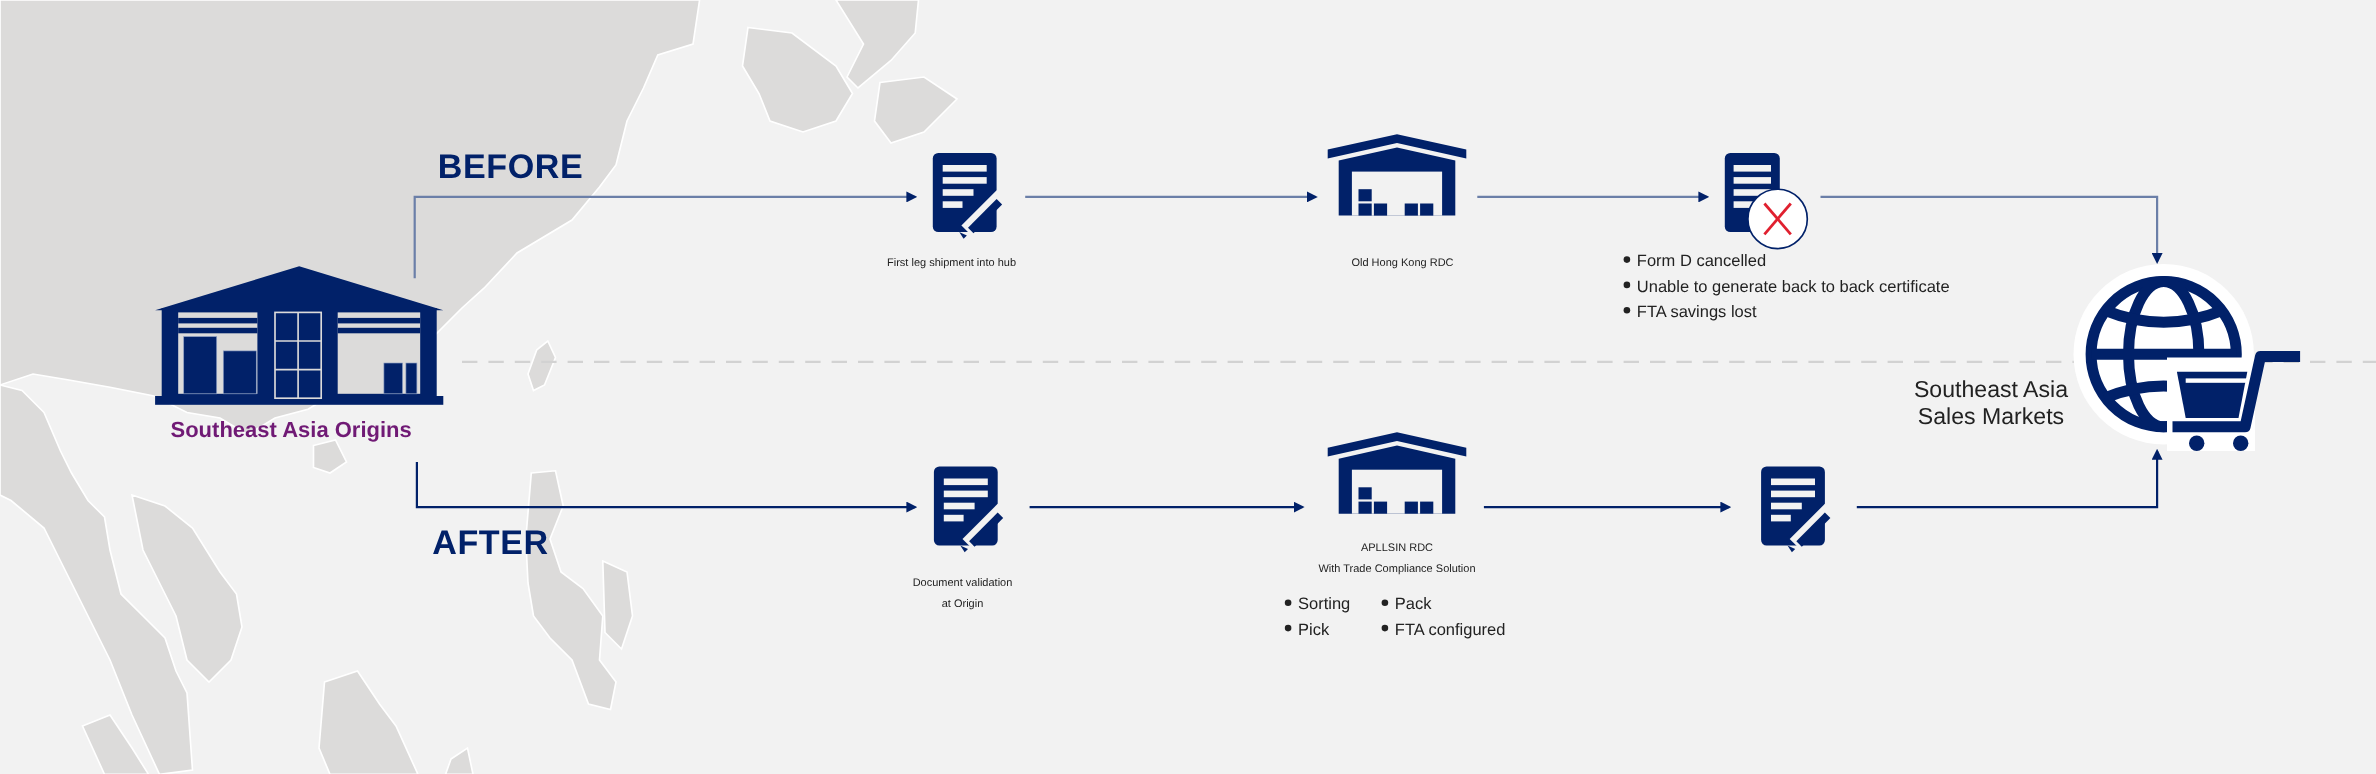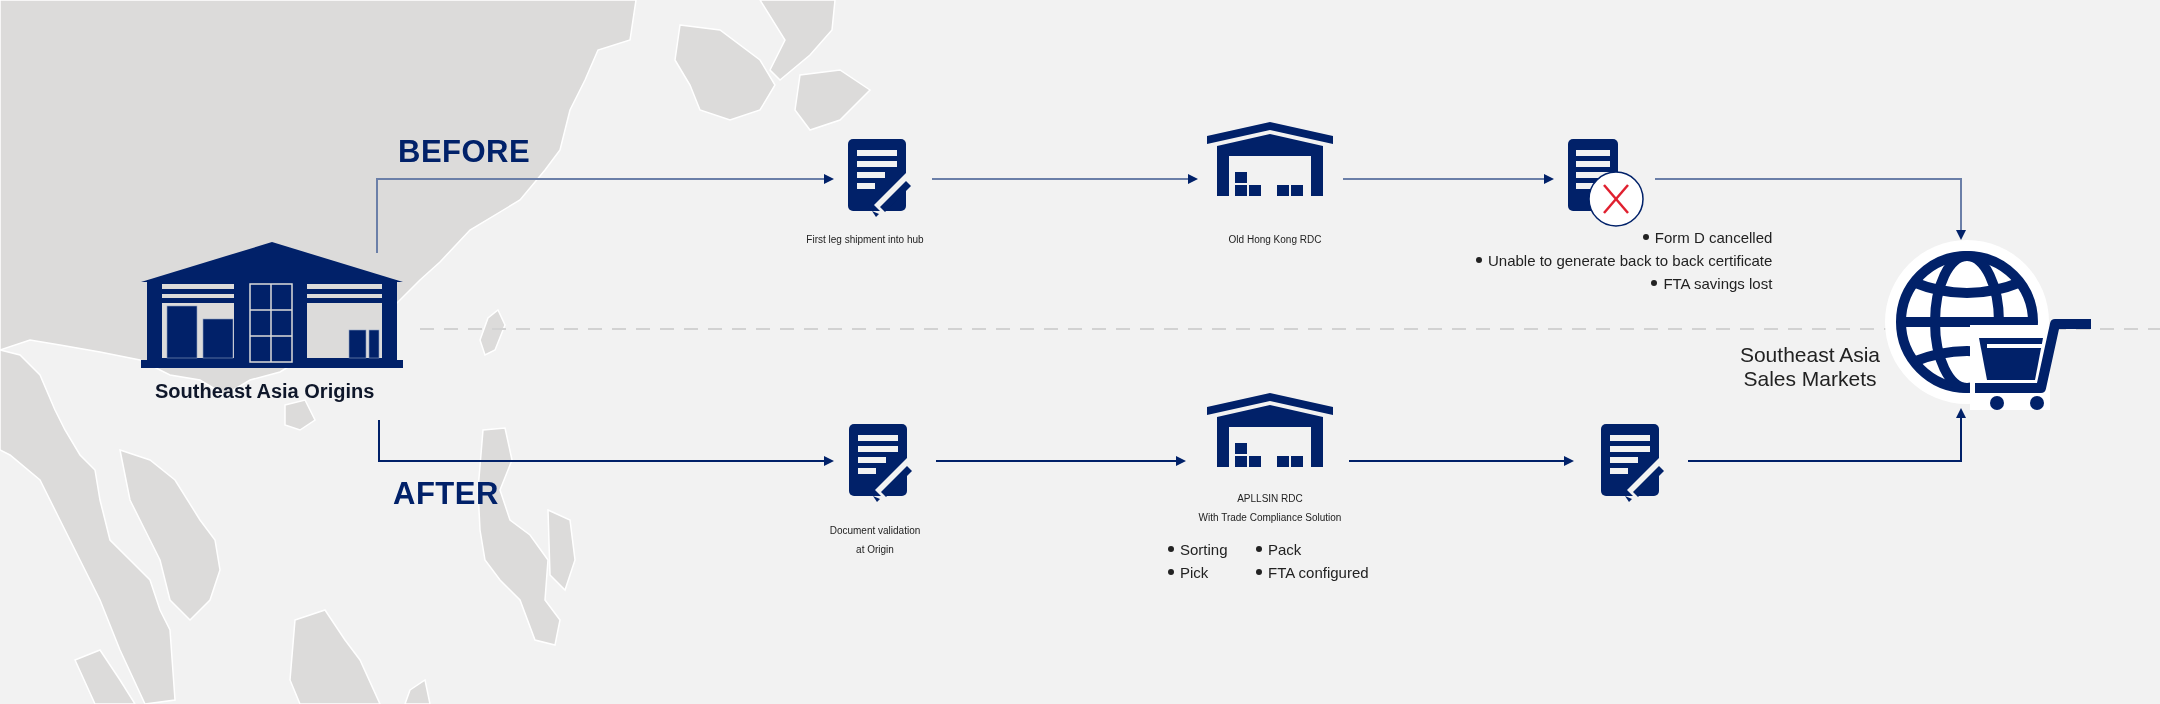--- a/index.html
+++ b/index.html
@@ -14,21 +14,21 @@
   .section-label {
     font-weight: bold; font-size: 31px; color: #012169; letter-spacing: 0.5px;
   }
   .caption { font-size: 10px; color: #222; text-align: center; line-height: 19px; }
   .bullets { list-style: none; margin: 0; padding: 0; font-size: 15px; color: #222; }
   .bullets li { line-height: 23px; white-space: nowrap; }
   .bullets li::before {
     content: ""; display: inline-block; width: 6px; height: 6px; border-radius: 50%;
     background: #222; margin-right: 6px; vertical-align: middle; position: relative; top: -2px;
   }
-  .origin-label { font-weight: bold; font-size: 20px; color: #0f172a; }
+  .origin-label { font-weight: bold; font-size: 20px; color: #701a75; }
   .market-label { font-size: 21px; color: #222; text-align: center; line-height: 24px; }
   svg.icon { position: absolute; overflow: visible; }
 </style>
 </head>
 <body>
 
 <div class="stage">
 
   <svg class="abs" width="2160" height="704" viewBox="0 0 2160 704" style="left:0;top:0;">
     <g fill="#dcdbda" stroke="#ffffff" stroke-width="1.5">
@@ -138,21 +138,21 @@
   <svg class="icon" width="80" height="90" viewBox="0 0 80 90" style="left:1568px;top:139px;">
     <rect x="0" y="0" width="50" height="72" rx="5" fill="#012169"></rect>
     <rect x="8" y="11" width="34" height="6" fill="#f2f2f2"></rect>
     <rect x="8" y="22" width="34" height="6" fill="#f2f2f2"></rect>
     <rect x="8" y="33" width="34" height="6" fill="#f2f2f2"></rect>
     <rect x="8" y="44" width="34" height="6" fill="#f2f2f2"></rect>
     <circle cx="48" cy="60" r="27" fill="#ffffff" stroke="#012169" stroke-width="1.5"></circle>
     <line x1="36" y1="46" x2="60" y2="74" stroke="#e0202f" stroke-width="2.5"></line>
     <line x1="60" y1="46" x2="36" y2="74" stroke="#e0202f" stroke-width="2.5"></line>
   </svg>
-  <ul class="abs bullets" style="left:1476px;top:226px;text-align:right;">
+  <ul class="abs bullets" style="left:1476px;top:226px;">
     <li>Form D cancelled</li>
     <li>Unable to generate back to back certificate</li>
     <li>FTA savings lost</li>
   </ul>
 
   <svg class="icon" width="220" height="180" viewBox="0 0 220 180" style="left:1885px;top:240px;">
     <circle cx="82" cy="82" r="82" fill="#ffffff"></circle>
     <g fill="none" stroke="#012169" stroke-width="10">
       <circle cx="82" cy="82" r="66"></circle>
       <ellipse cx="82" cy="82" rx="32" ry="66"></ellipse>

